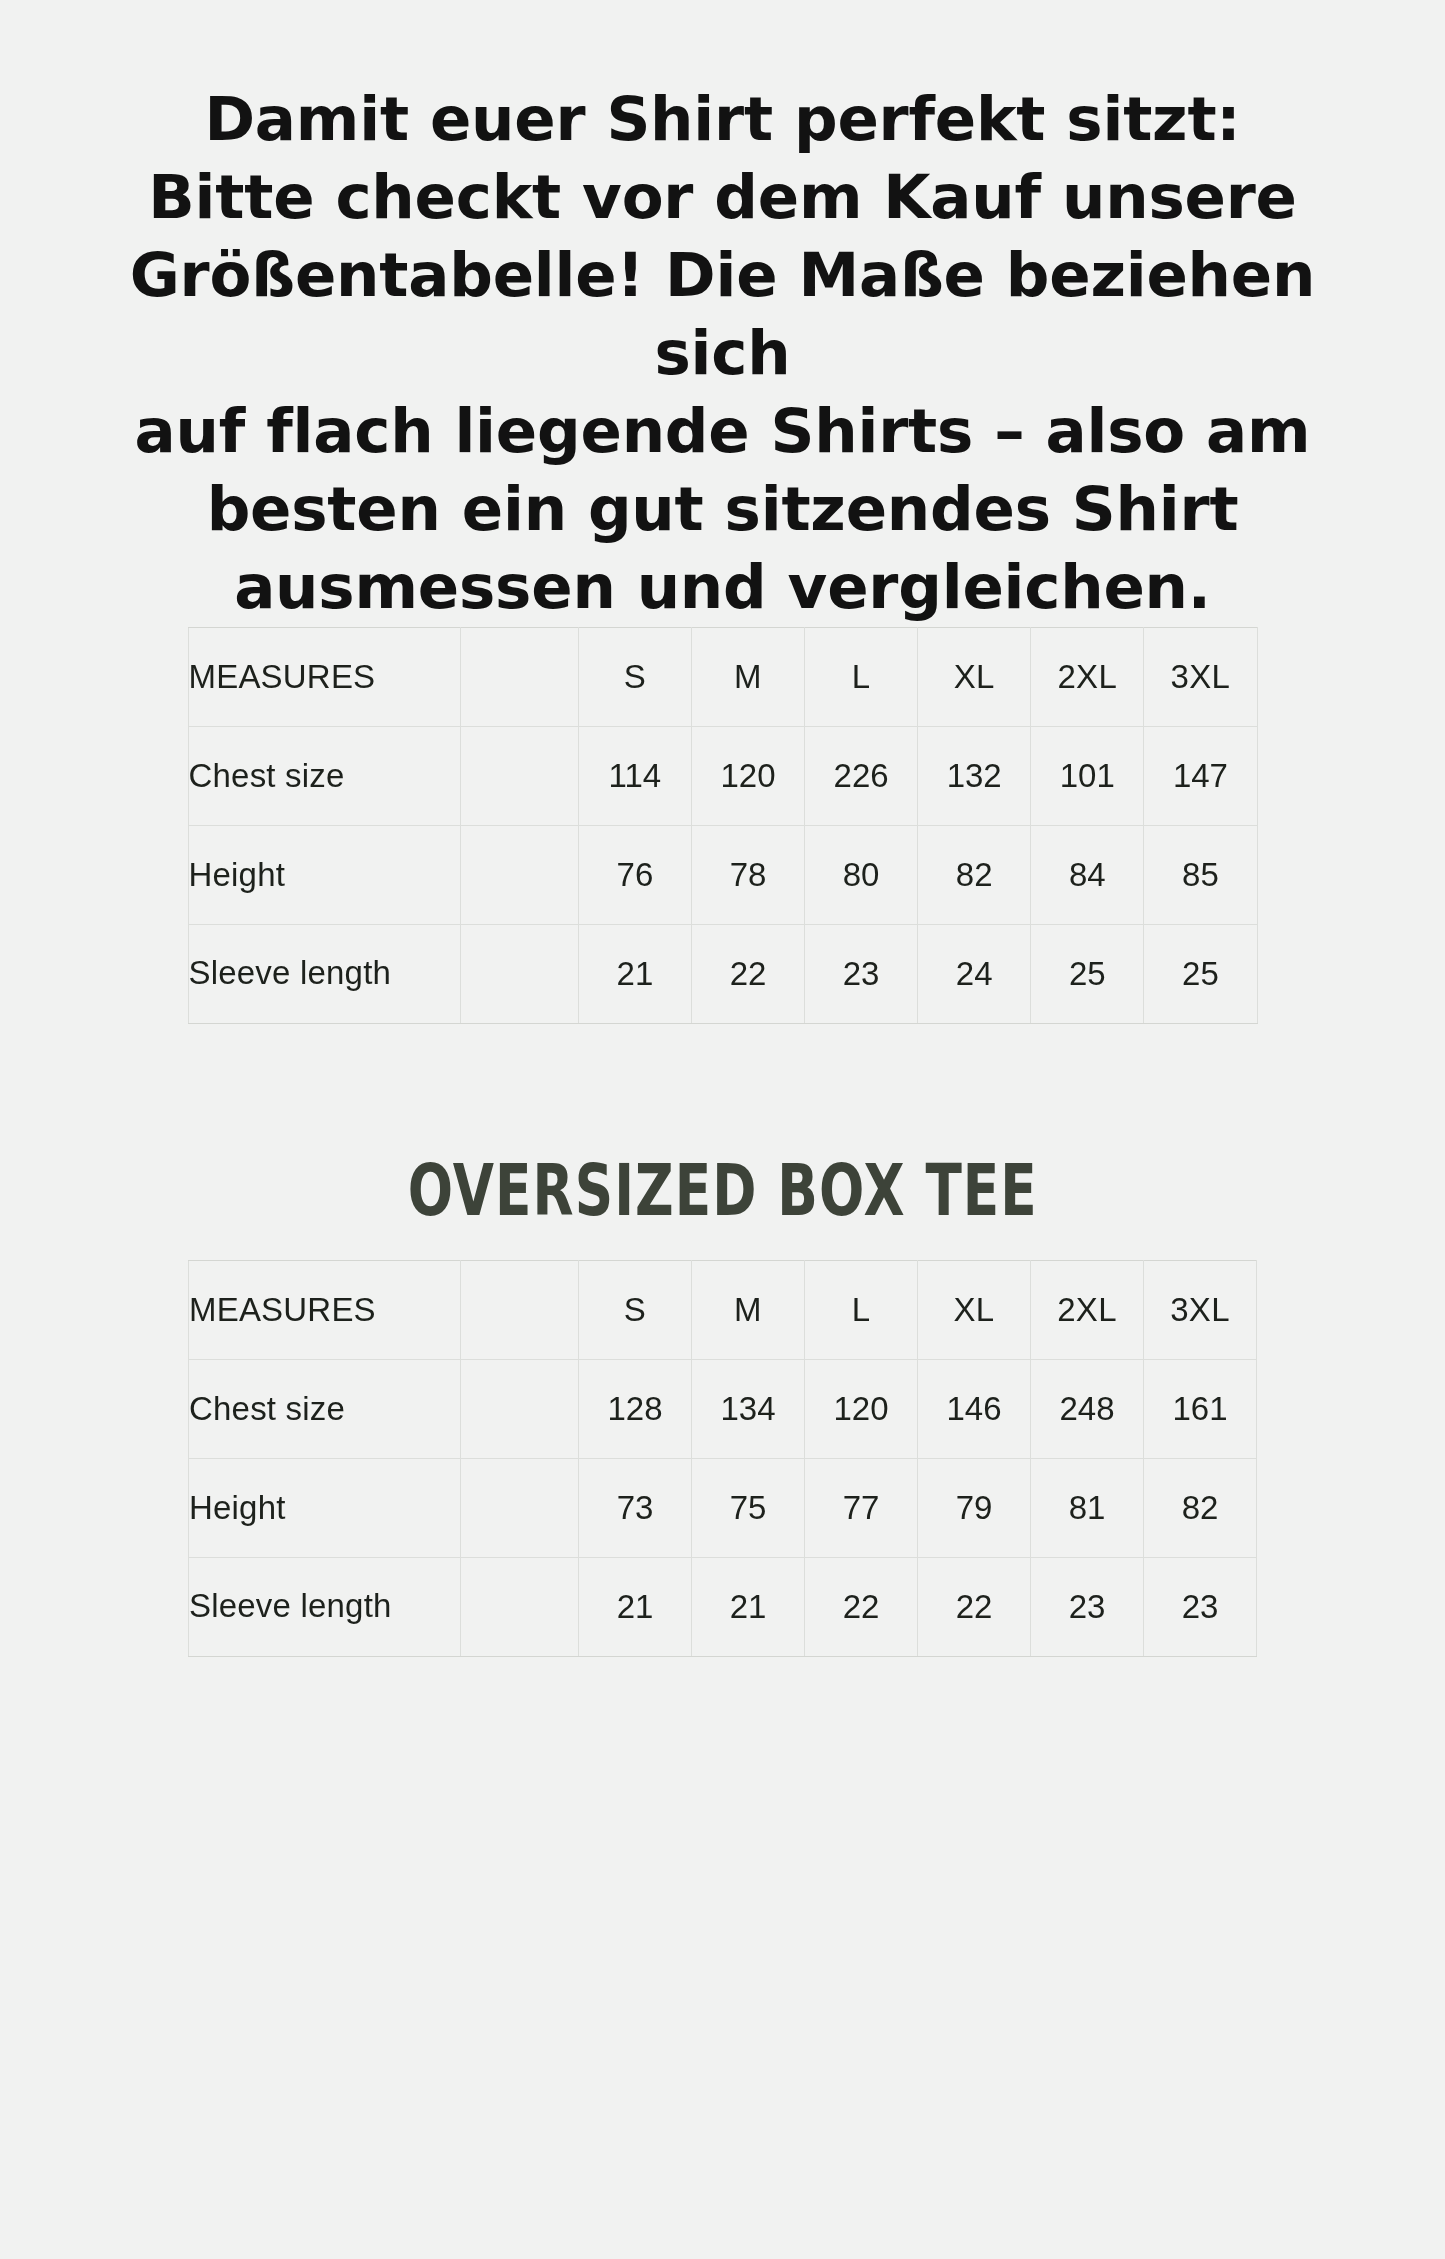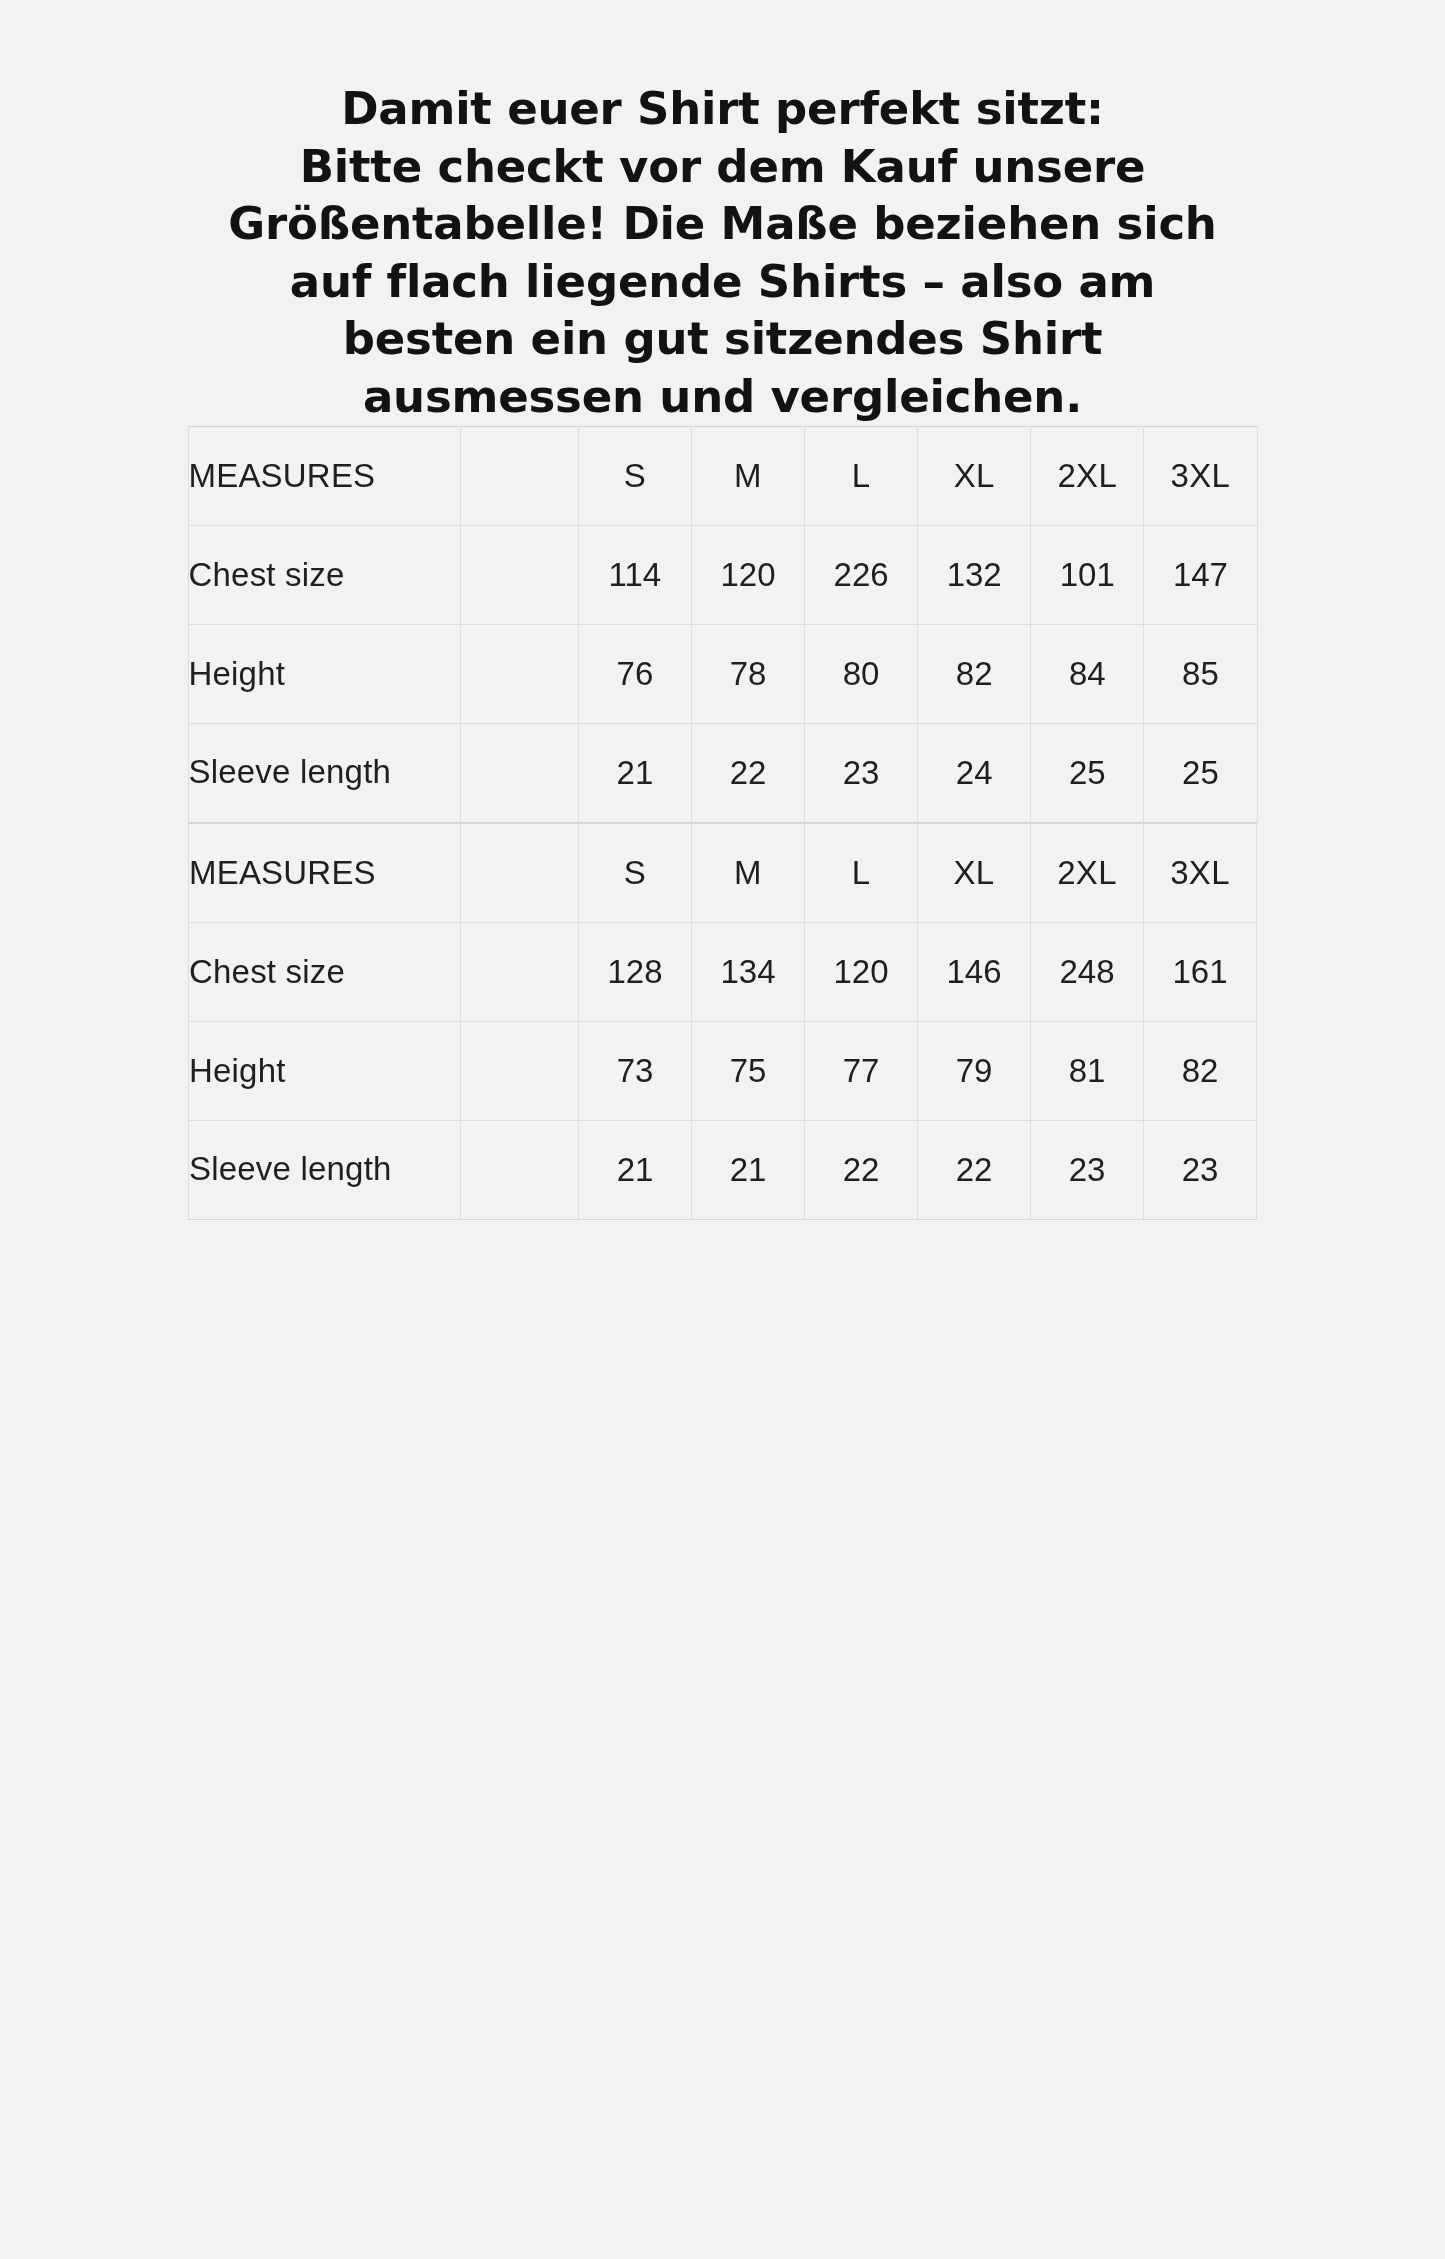--- a/index.html
+++ b/index.html
@@ -25,21 +25,21 @@
     align-items: center;
   }
 
   
   .headline {
     width: 1290px;
     margin: 20px 0 0 0;
     text-align: center;
     font-family: "DejaVu Sans", sans-serif;
     font-weight: 700;
-    font-size: 45px;
+    font-size: 61px;
     line-height: 1.28;
     letter-spacing: -0.2px;
     color: #121212;
     white-space: pre-line;
   }
 
   
   .section-title {
     font-family: "DejaVu Sans", sans-serif;
     font-weight: 700;
@@ -179,20 +179,23 @@
           <td class="val">22</td>
           <td class="val">23</td>
           <td class="val">24</td>
           <td class="val">25</td>
           <td class="val">25</td>
         </tr>
       </tbody>
     </table>
   </div>
 
+  <div class="title-wrap-2">
+    <div class="section-title">OVERSIZED BOX TEE</div>
+  </div>
 
   <div class="table-block">
     <table class="size-table oversized">
       <colgroup>
         <col class="c-measure">
           <col class="c-spacer">
         <col class="c-size">
           <col class="c-size">
           <col class="c-size">
         <col class="c-size">

